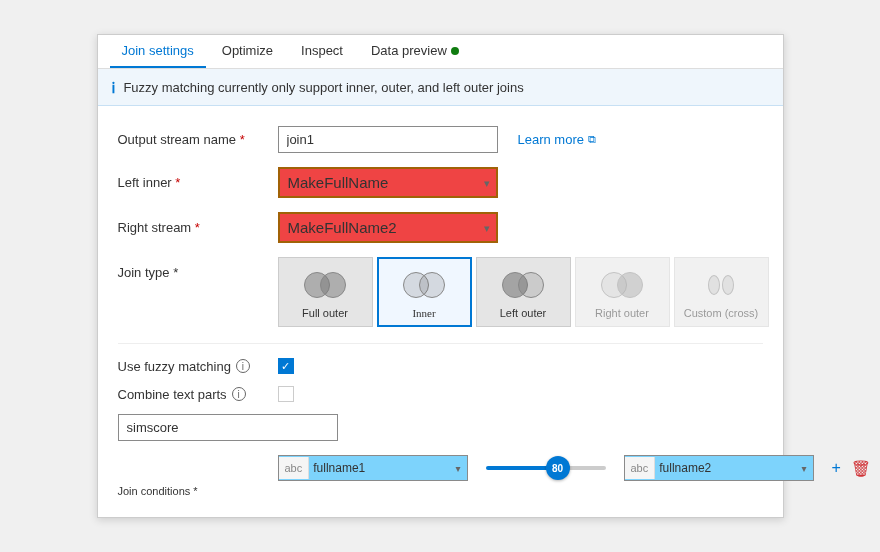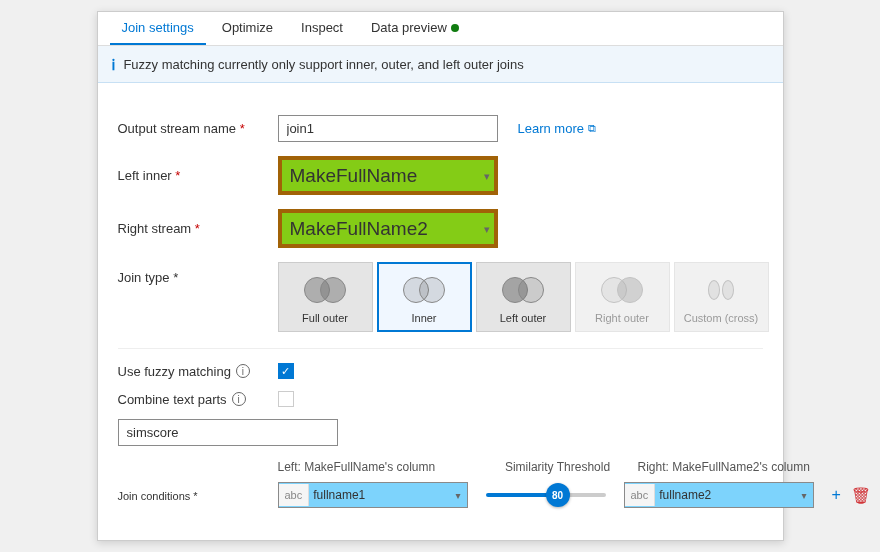--- a/index.html
+++ b/index.html
@@ -56,21 +56,21 @@
       gap: 8px;
       font-size: 13px;
       color: #333;
     }
     .info-icon {
       color: #0078d4;
       font-size: 15px;
       font-weight: bold;
     }
     .content {
-      padding: 32px 20px;
+      padding: 20px 20px;
     }
     .form-row {
       display: flex;
       align-items: center;
       margin-bottom: 14px;
     }
     .form-label {
       width: 160px;
       font-size: 13px;
       color: #333;
@@ -98,25 +98,25 @@
     }
     .external-icon {
       font-size: 11px;
     }
     .select-wrapper {
       position: relative;
       width: 220px;
     }
     .form-select {
       width: 100%;
-      border: 4px solid #a16207;
+      border: 2px solid #a16207;
       padding: 5px 28px 5px 8px;
-      font-size: 19px;
+      font-size: 15px;
       appearance: none;
-      background: #84cc16;
+      background: #ef4444;
       cursor: pointer;
       color: #333;
       outline: none;
     }
     .select-arrow {
       position: absolute;
       right: 8px;
       top: 50%;
       transform: translateY(-50%);
       pointer-events: none;
@@ -147,20 +147,21 @@
       width: 95px;
       padding: 8px 4px 6px;
       border: 1px solid #ccc;
       background: #e5e5e5;
       cursor: pointer;
       gap: 4px;
     }
     .join-type-btn.active {
       border: 2px solid #0078d4;
       background: #f0f7ff;
+      font-family: Liberation Serif, serif;
     }
     .join-type-btn.disabled {
       opacity: 0.5;
       cursor: default;
     }
     .join-type-name {
       font-size: 11px;
       color: #333;
     }
     .venn {
@@ -515,25 +516,20 @@
     <div class="form-row">
       <input class="sim-input" type="text" value="simscore" style="">
     </div>
 
     <div class="join-conditions-row">
       <div class="join-conditions-label">
         <span>Join conditions</span>
         <span class="required">*</span>
       </div>
       <div class="join-conditions-content">
-        <div class="conditions-header">
-          <div class="cond-col-left">Left: MakeFullName's column</div>
-          <div class="cond-col-mid">Similarity Threshold</div>
-          <div class="cond-col-right">Right: MakeFullName2's column</div>
-        </div>
         <div class="condition-row">
 
           <div class="select-prefix">
             <span class="select-prefix-label">abc</span>
             <select style="border:none;background:transparent;padding:5px 4px;font-size:12px;flex:1;outline:none;appearance:none;cursor:pointer;color:#333;">
               <option>fullname1</option>
             </select>
             <span class="select-arrow-small">▾</span>
           </div>
 

